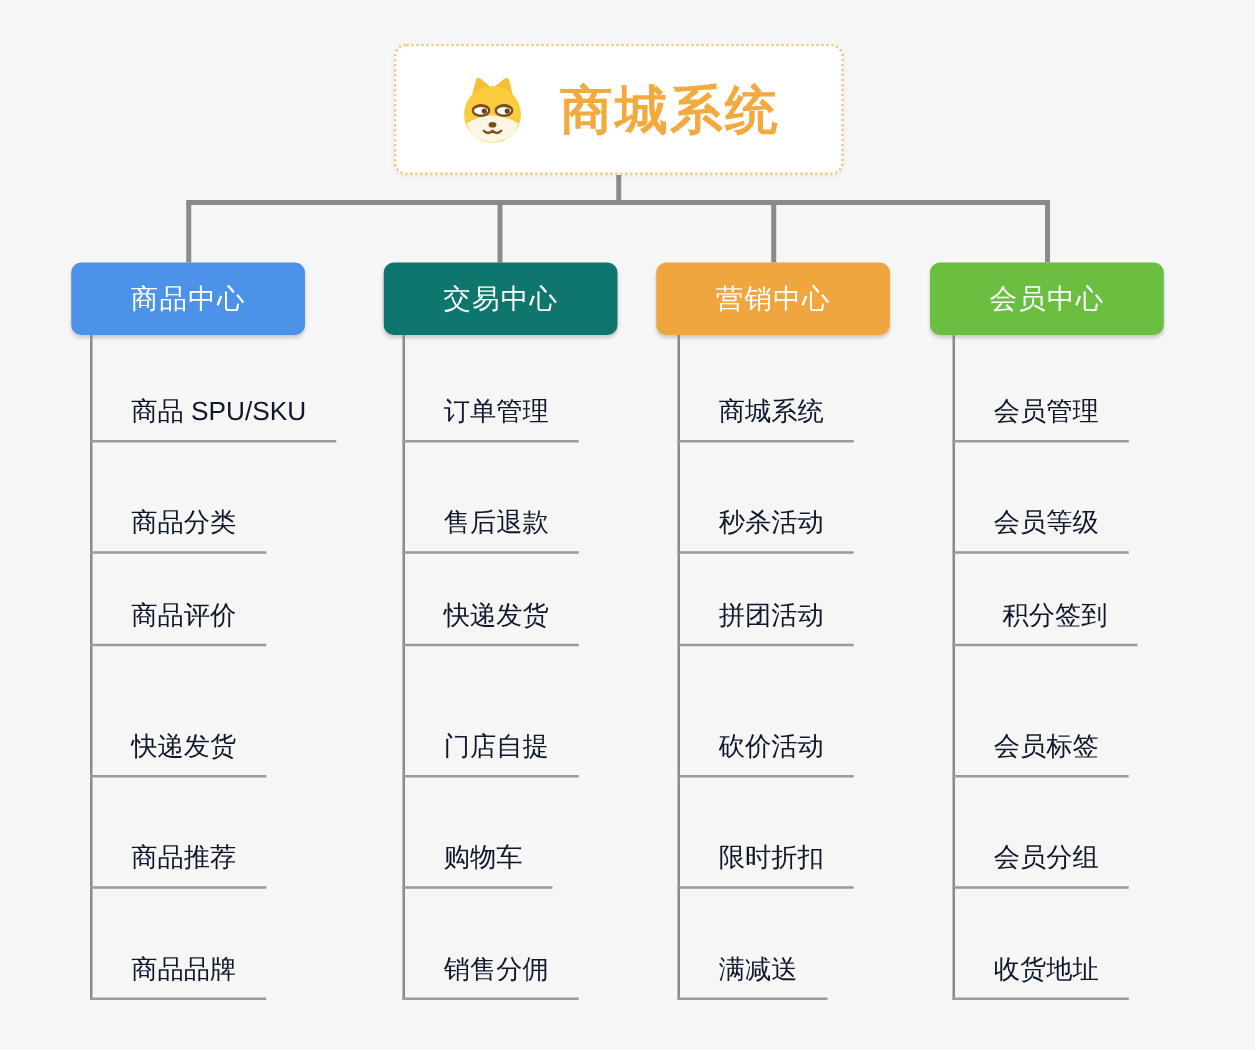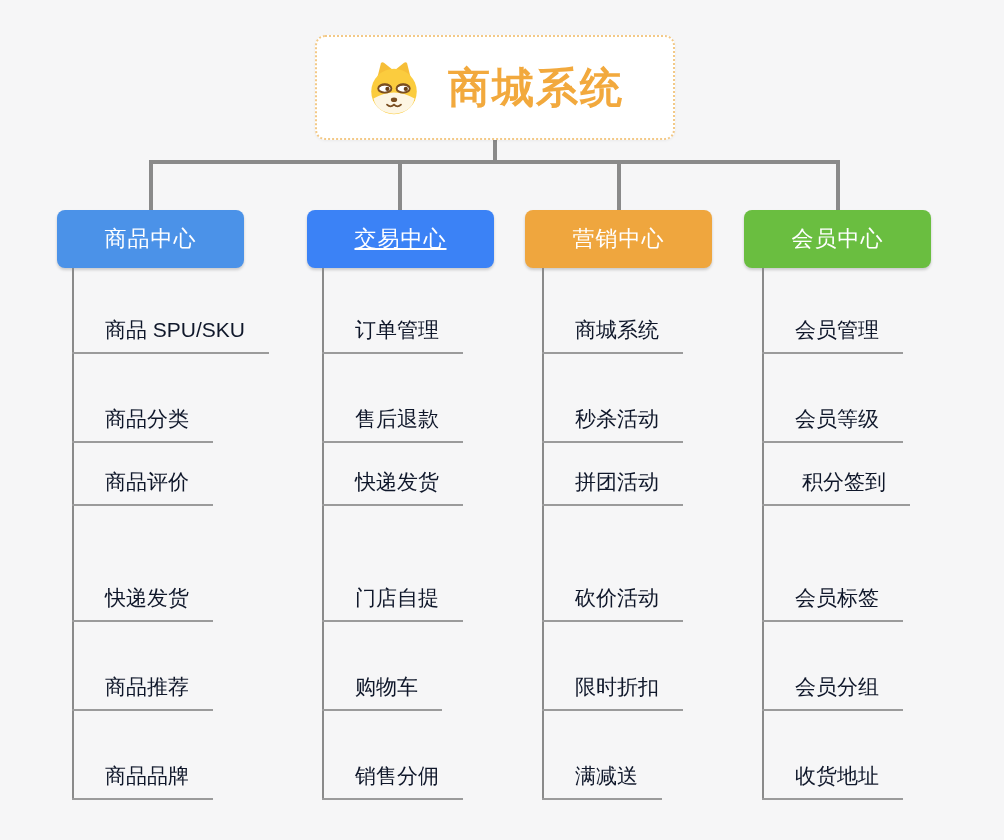--- a/index.html
+++ b/index.html
@@ -87,21 +87,21 @@
     border-bottom: 2px solid #9B9B9B;
     white-space: nowrap;
     cursor: pointer;
   }
   .col-0 { left: 72px; }
   .col-1 { left: 322px; }
   .col-2 { left: 542px; }
   .col-3 { left: 762px; }
   .row-0 { top: 317px; }
   .row-1 { top: 406px; }
-  .row-2 { top: 469px; }
+  .row-2 { top: 480px; }
   .row-3 { top: 585px; }
   .row-4 { top: 674px; }
   .row-5 { top: 763px; }
 </style>
 </head>
 <body>
 
 <div class="canvas" style="background: rgb(246, 246, 247);">
 
   <div class="line stem" style="background-color: rgb(138, 138, 138);"></div>
@@ -127,21 +127,21 @@
         <ellipse cx="32" cy="45.5" rx="3.6" ry="2.6" fill="#7A4E21"></ellipse>
         <path d="M24 51 Q28 55 32 51 Q36 55 40 51" fill="none" stroke="#7A4E21" stroke-width="2" stroke-linecap="round"></path>
       </svg>
     </span>
     <span class="root-title" style="color: rgb(242, 169, 61);">商城系统</span>
   </div>
 
   <div class="branch-node branch-0" style="background-color: rgb(75, 146, 232);">
     <span>商品中心</span>
   </div>
-  <div class="branch-node branch-1" style="background-color: #3b82f6; text-decoration: underline;">
+  <div class="branch-node branch-1" style="background-color: #0f766e;">
     <span>交易中心</span>
   </div>
   <div class="branch-node branch-2" style="background-color: rgb(239, 166, 62);">
     <span>营销中心</span>
   </div>
   <div class="branch-node branch-3" style="background-color: rgb(106, 190, 64);">
     <span>会员中心</span>
   </div>
 
   <div class="trunk trunk-0" style="background-color: rgb(138, 138, 138);"></div>

